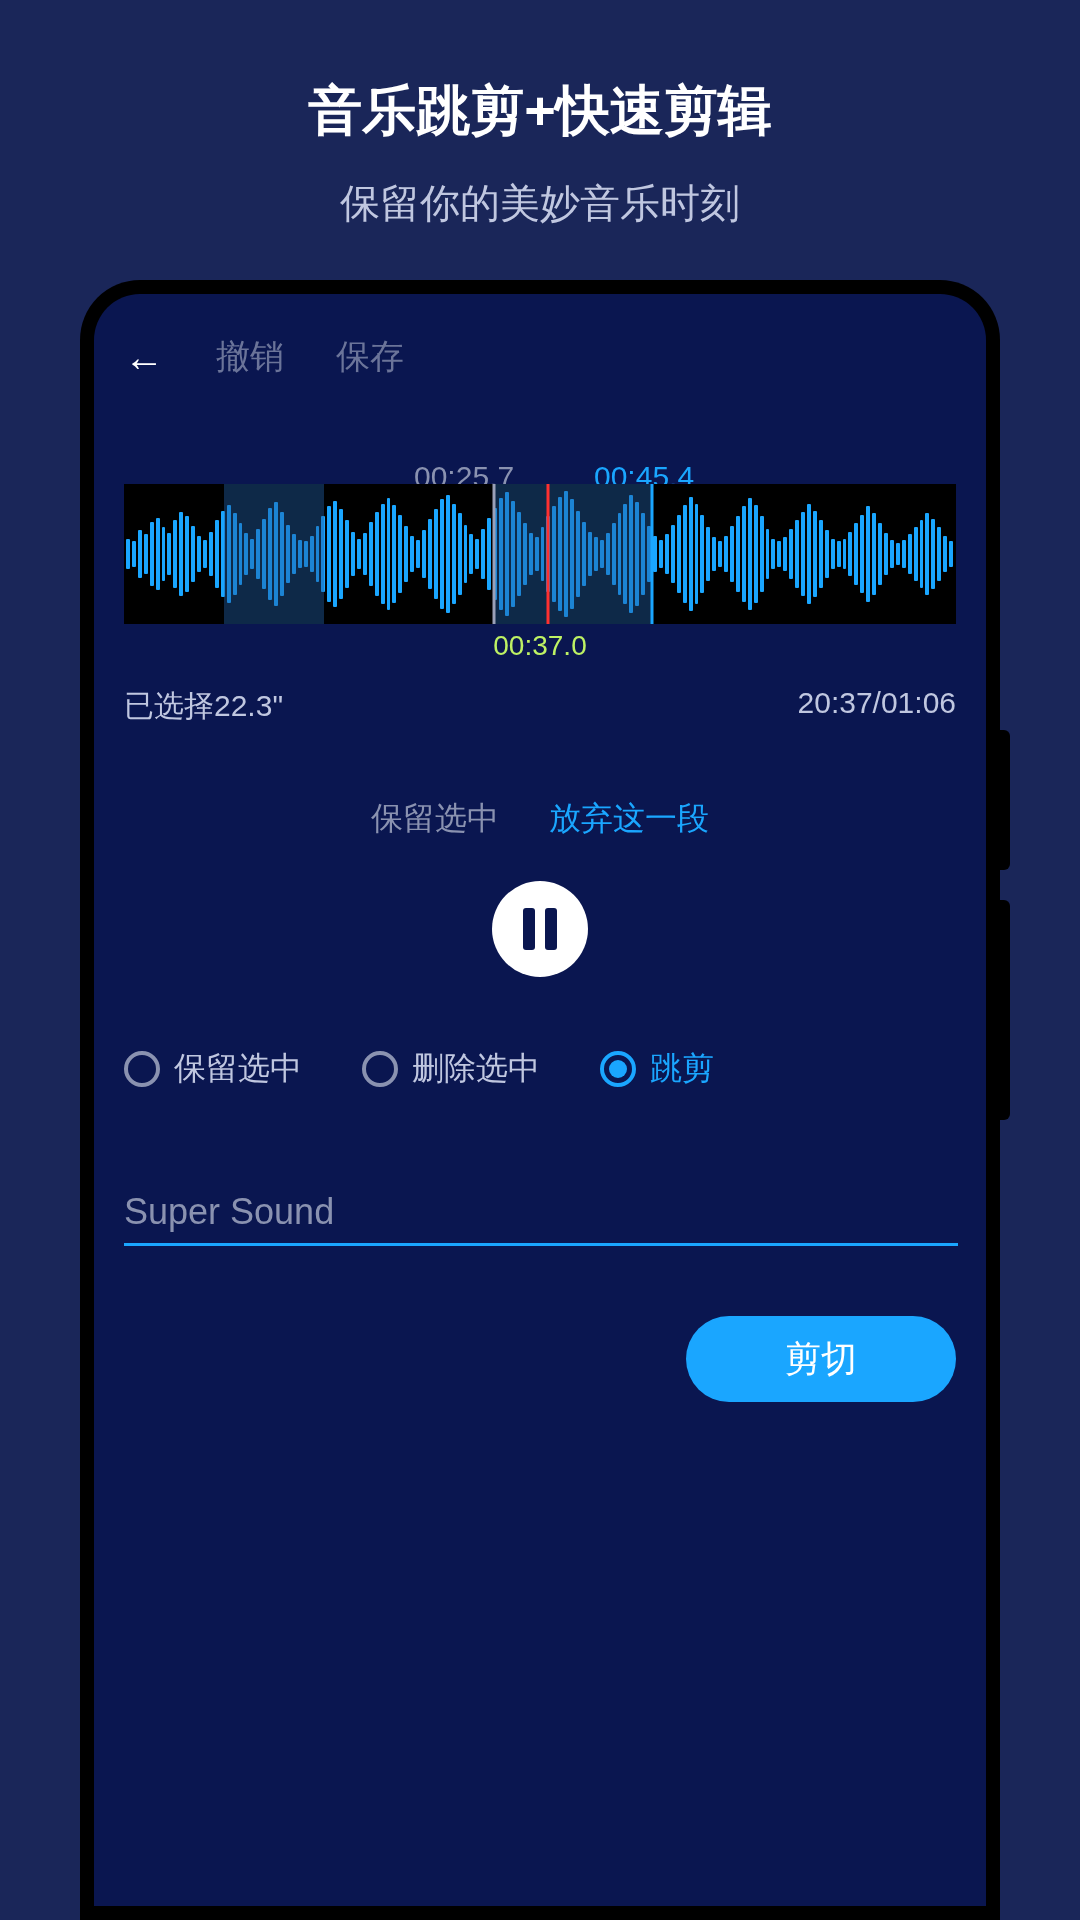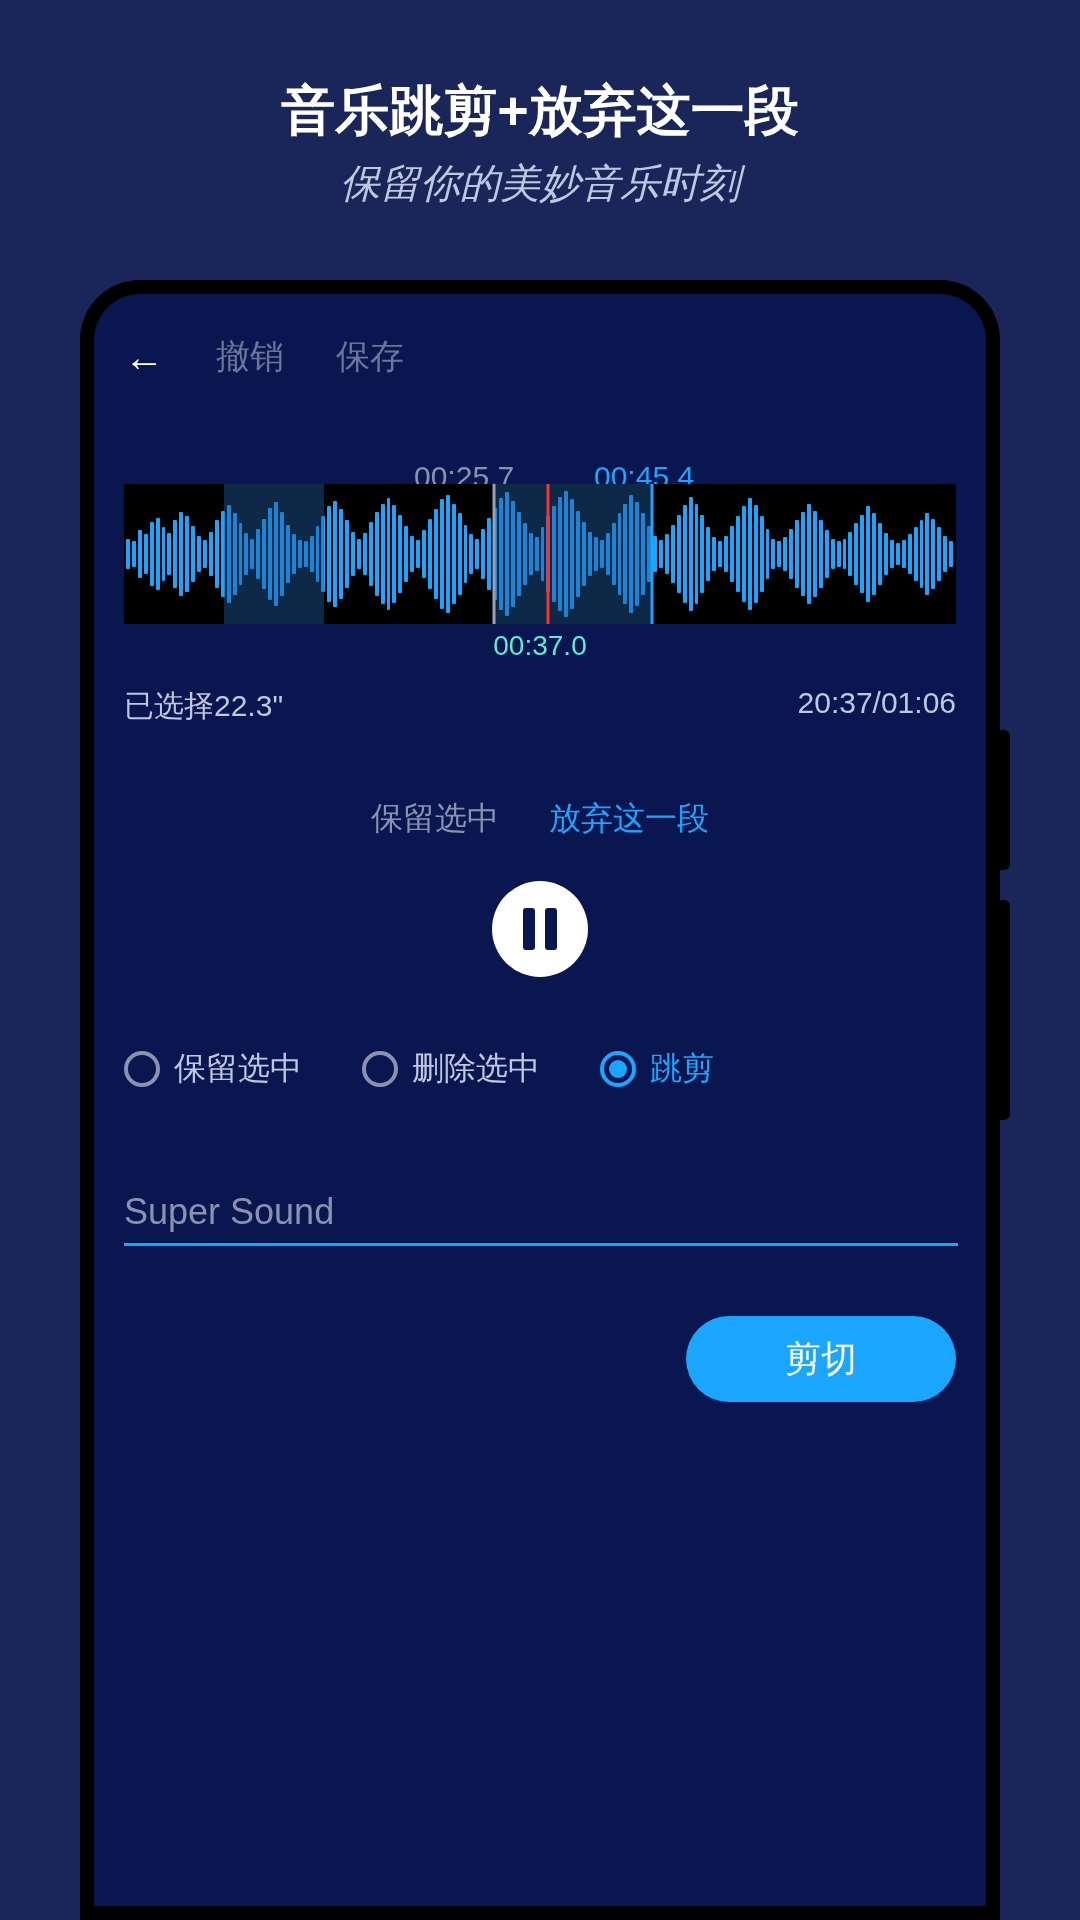--- a/index.html
+++ b/index.html
@@ -16,22 +16,21 @@
       color: #fff;
       font-size: 54px;
       font-weight: 700;
       margin-top: 75px;
     }
     .promo-subtitle {
       text-align: center;
       color: #c0c7e0;
       font-size: 40px;
       font-weight: 400;
-      margin-top: 8px;
-      font-style: italic;
+      margin-top: 28px;
     }
     .phone-frame {
       position: absolute;
       left: 50%;
       transform: translateX(-50%);
       top: 280px;
       width: 920px;
       height: 1640px;
       background: #000;
       border-radius: 60px 60px 0 0;
@@ -135,21 +134,21 @@
     .sel2 { left: 44.5%; width: 19%; }
     .handle-line {
       position:absolute; top:0; bottom:0; width:3px;
     }
     .hl-gray { background:#9aa0b8; left:44.5%; transform:translateX(-50%);}
     .hl-blue { background:#1aa6ff; left:63.5%; transform:translateX(-50%);}
     .playhead { position:absolute; top:0; bottom:0; width:3px; background:#ff3030; left:51%; transform:translateX(-50%);}
 
     .play-time-under {
       text-align:center;
-      color:#5eead4;
+      color:#bef264;
       font-size:28px;
       margin-top:6px;
     }
 
     
     .info-row {
       display:flex;
       justify-content:space-between;
       padding: 24px 30px 0 30px;
       color:#c0c7e0;
@@ -222,21 +221,21 @@
       font-size:36px;
       text-align:center;
       line-height:86px;
       height:86px;
       border-radius:44px;
     }
   </style>
 </head>
 <body>
 
-<div class="promo-title">音乐跳剪+放弃这一段</div>
+<div class="promo-title">音乐跳剪+快速剪辑</div>
 <div class="promo-subtitle">保留你的美妙音乐时刻</div>
 
 <div class="phone-frame">
   <div class="phone-side-btn1"></div>
   <div class="phone-side-btn2"></div>
   <div class="phone-screen">
 
     <div class="app-header">
       <div class="back-arrow">←</div>
       <div class="header-action">撤销</div>

